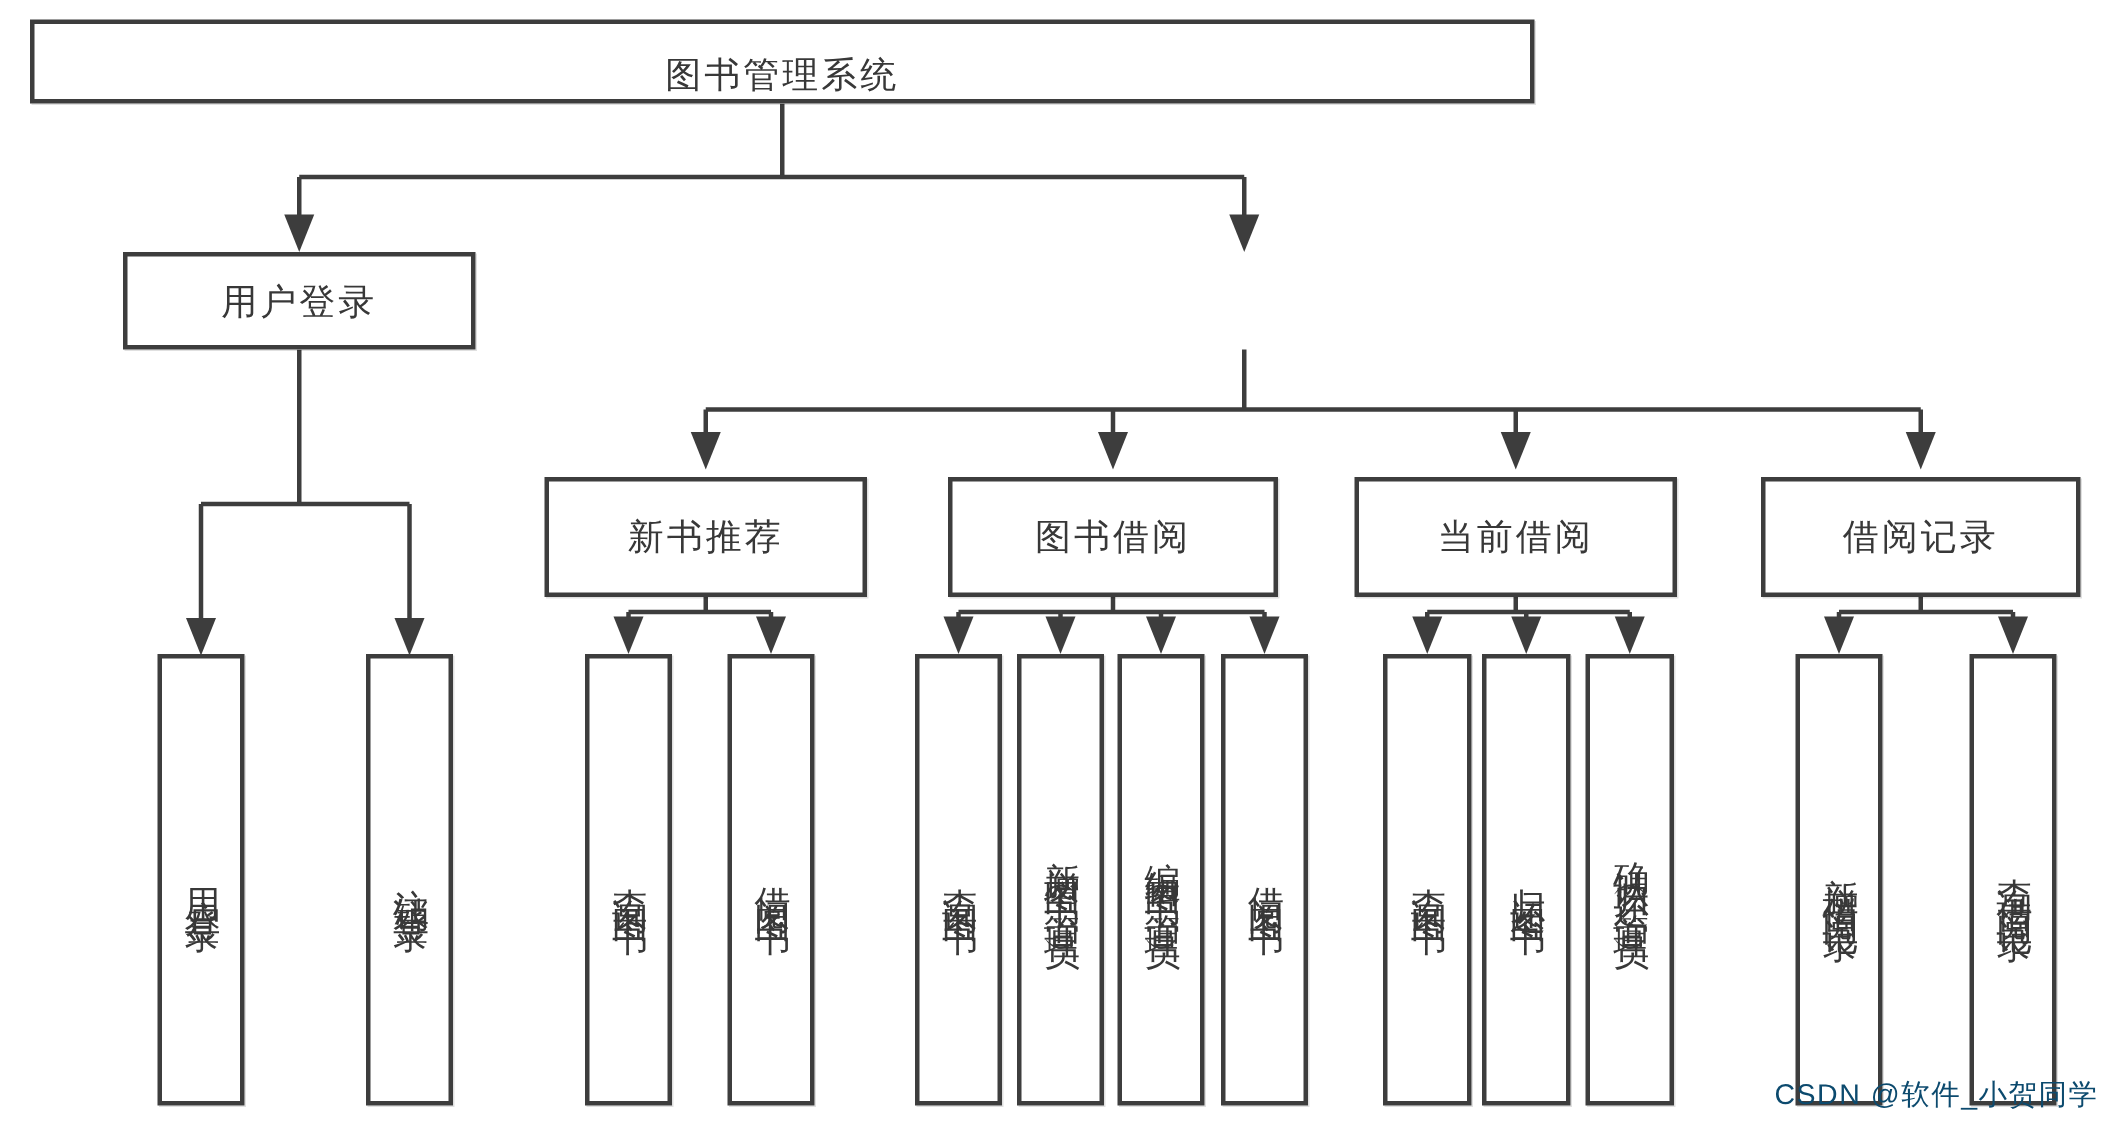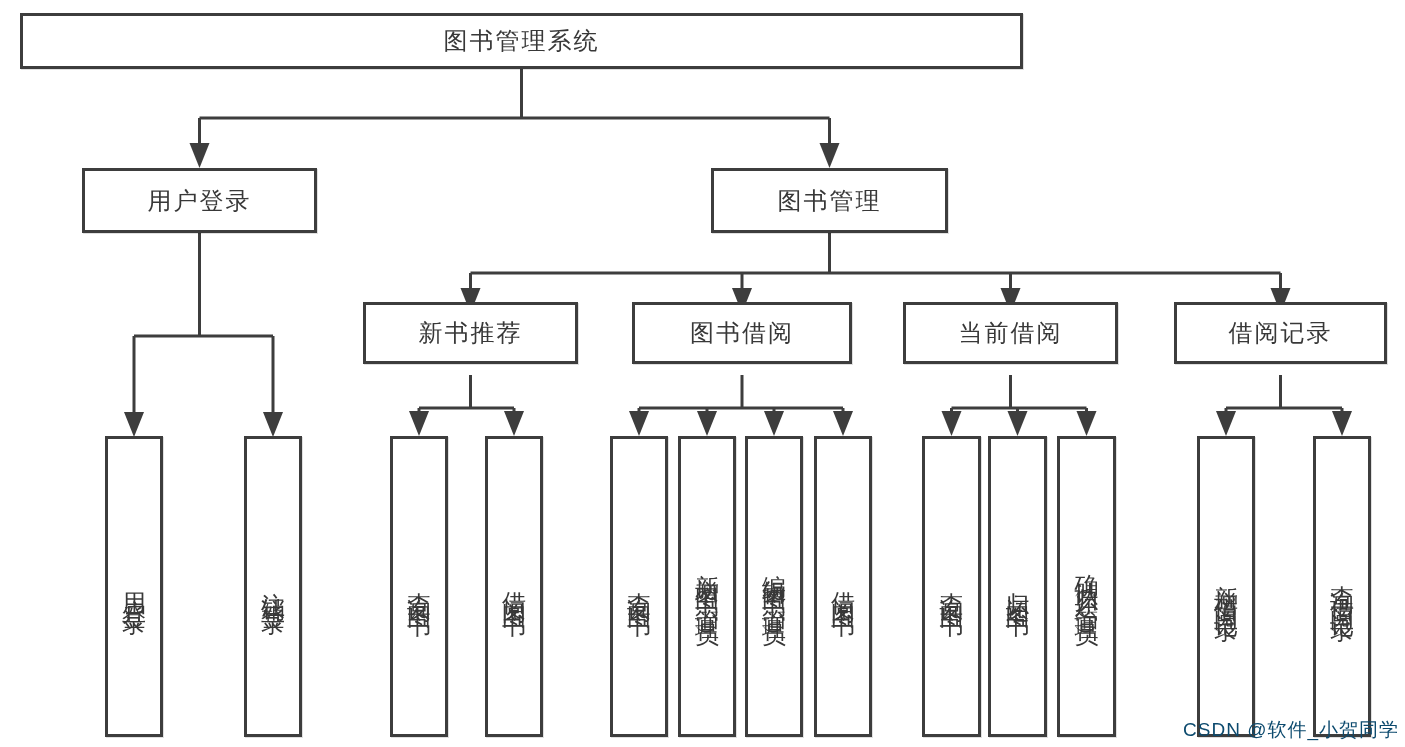--- a/index.html
+++ b/index.html
@@ -25,23 +25,23 @@
   }
   .hbox { font-size: 24px; letter-spacing: 2px; white-space: nowrap; }
   .vbox {
     writing-mode: vertical-rl;
     font-size: 24px;
     letter-spacing: 7px;
     line-height: 1;
     white-space: nowrap;
   }
   
-  .root   { left: 20px;  top: 13px;  width: 1003px; height: 56px; }
+  .root   { left: 20px;  top: 13px;  width: 1003px; height: 56px; align-items: flex-end; }
   .l2     { top: 168px; height: 65px; }
-  .l3     { top: 302px; height: 62px; }
+  .l3     { top: 318px; height: 80px; }
   .l4     { top: 436px; height: 301px; width: 58px; }
   #b-user-login { left: 82px;  width: 235px; }
   #b-book-mgmt  { left: 711px; width: 237px; }
   #b-new-books  { left: 363px; width: 215px; }
   #b-borrowing  { left: 632px; width: 220px; }
   #b-current    { left: 903px; width: 215px; }
   #b-records    { left: 1174px; width: 213px; text-align: right; }
   #b-login       { left: 105px; }
   #b-logout      { left: 244px; }
   #b-nb-query    { left: 390px; }
@@ -137,23 +137,20 @@
     </g>
   </svg>
 
   <div class="box hbox root">
     <span>图书管理系统</span>
   </div>
 
   <div class="box hbox l2" id="b-user-login">
     <span>用户登录</span>
   </div>
-  <div class="box hbox l2" id="b-book-mgmt">
-    <span>图书管理</span>
-  </div>
 
   <div class="box hbox l3" id="b-new-books">
     <span>新书推荐</span>
   </div>
   <div class="box hbox l3" id="b-borrowing">
     <span>图书借阅</span>
   </div>
   <div class="box hbox l3" id="b-current">
     <span>当前借阅</span>
   </div>

